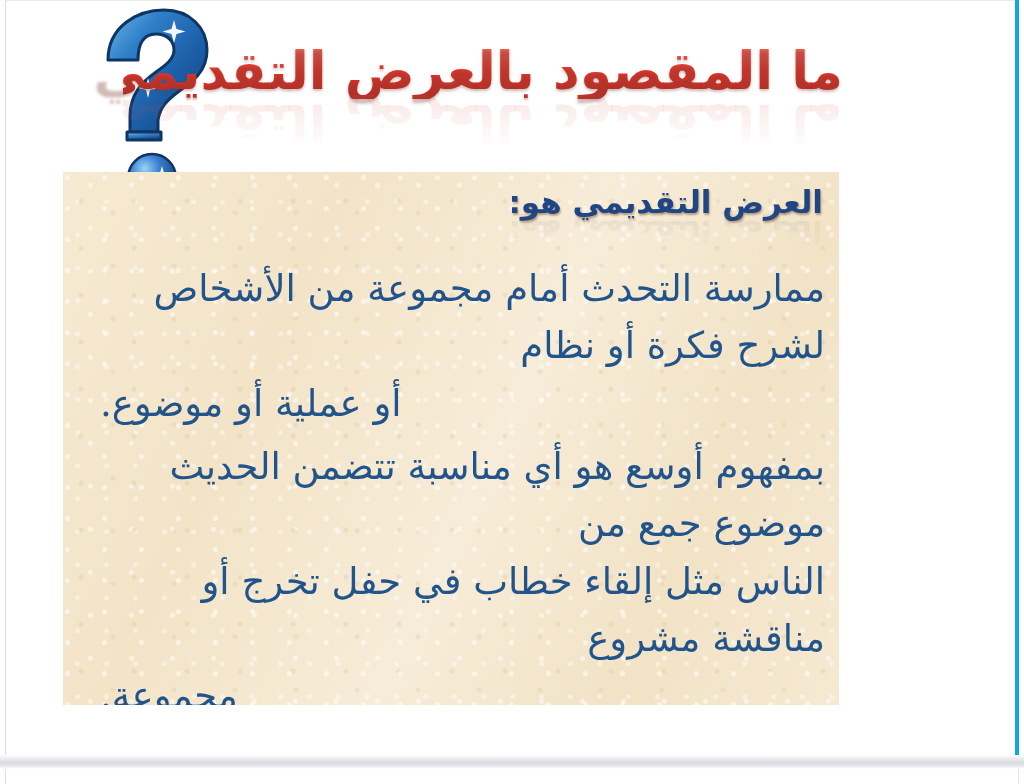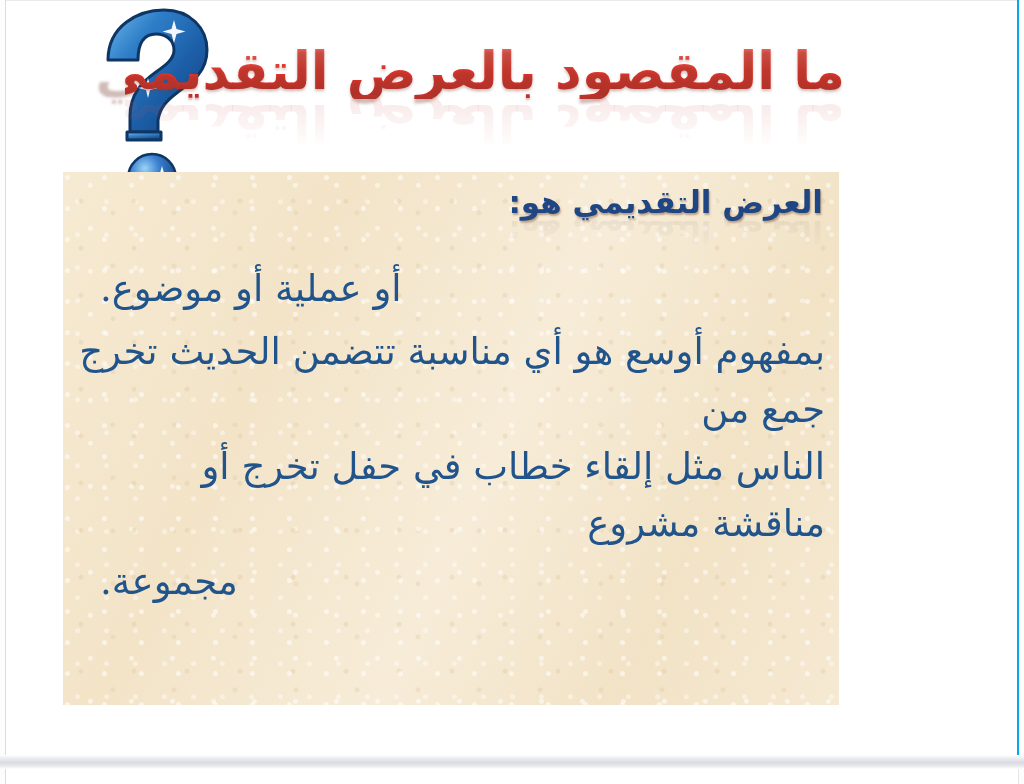--- a/index.html
+++ b/index.html
@@ -10,21 +10,21 @@
     font-family:"DejaVu Sans","Liberation Sans",sans-serif;
   }
   .viewer{
     position:relative;width:1024px;height:784px;background:#fdfdfd;
   }
   
   .slide{
     position:absolute;left:5px;top:0px;width:1014px;height:755px;
     background:#ffffff;
     border-left:1px solid #dcdde1;
-    border-right:2px solid #0ea5e9;
+    border-right:4px solid #0ea5e9;
     box-sizing:border-box;
     overflow:hidden;
   }
   .slide-edge-top{
     position:absolute;left:0;top:0;width:100%;height:1px;background:#e9eaee;
   }
   
   .divider{
     position:absolute;left:0;top:755px;width:1024px;height:14px;
     background:linear-gradient(to bottom,#ffffff 0%,#eceef2 22%,#d9dbe1 55%,#e8eaee 80%,#ffffff 100%);
@@ -188,24 +188,25 @@
     <div class="panel">
       <div class="panel-inner">
 
         <div class="subhead-wrap">
           <div class="subhead">العرض التقديمي هو:</div>
           <div class="subhead-reflect">العرض التقديمي هو:</div>
         </div>
 
         <div class="body-text">
           <p class="para">
+            <span class="ln">ممارسة التحدث أمام مجموعة من الأشخاص لشرح فكرة أو نظام</span>
             <span class="ln end">أو عملية أو موضوع.</span>
           </p>
           <p class="para">
-            <span class="ln endr">بمفهوم أوسع هو أي مناسبة تتضمن الحديث تخرج جمع من</span>
+            <span class="ln endr">بمفهوم أوسع هو أي مناسبة تتضمن الحديث موضوع جمع من</span>
             <span class="ln">الناس مثل إلقاء خطاب في حفل تخرج أو مناقشة مشروع</span>
             <span class="ln end">مجموعة.</span>
           </p>
         </div>
 
       </div>
     </div>
   </div>
 
   <div class="divider"></div>

